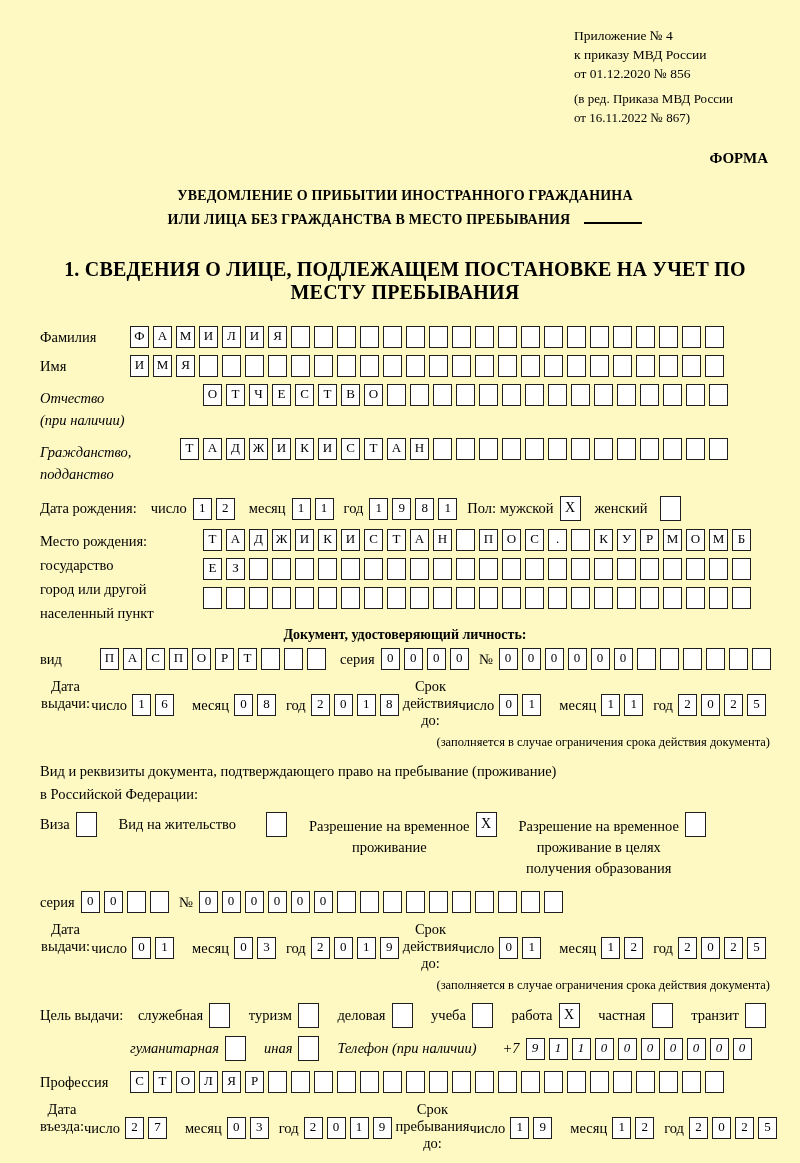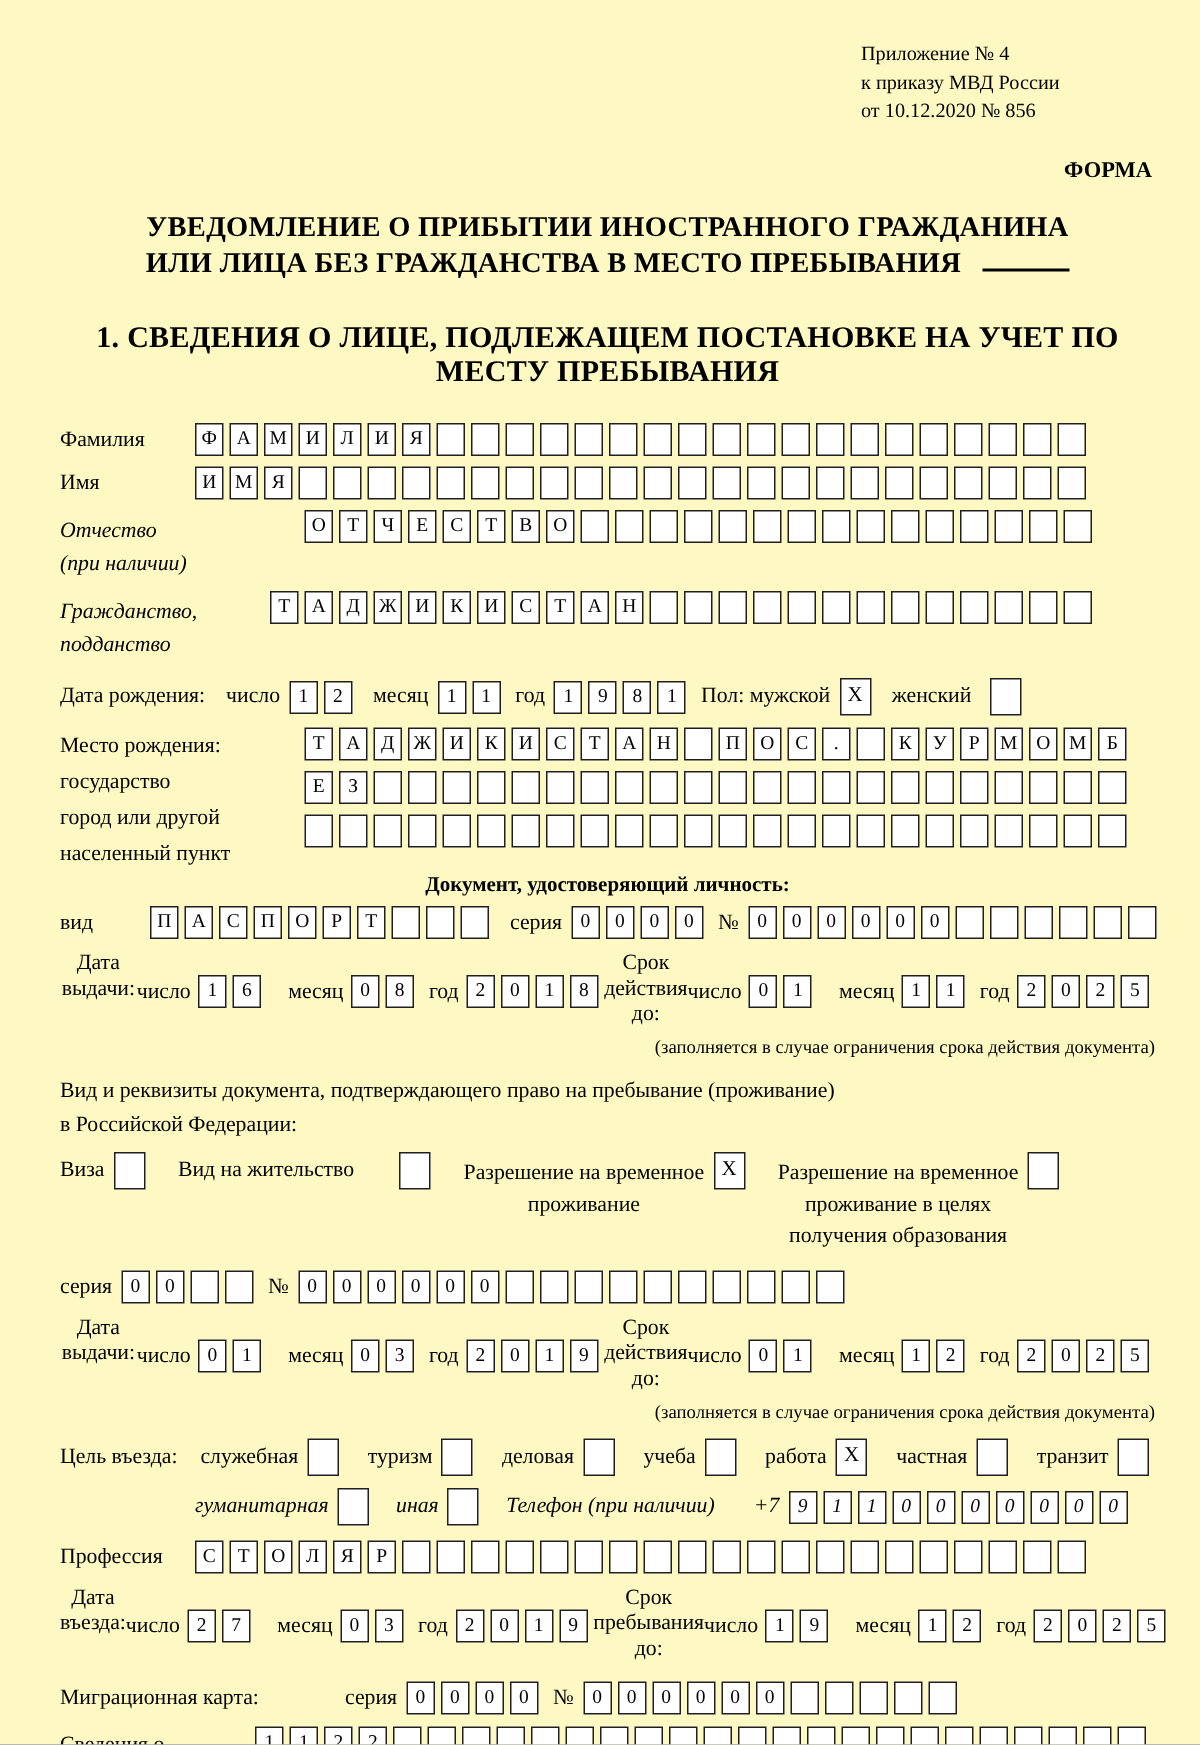--- a/index.html
+++ b/index.html
@@ -7,21 +7,21 @@
     width:800px; height:1163px; margin:0 auto; background:#fef9c3; color:#000;
     font-family:"Liberation Serif", serif; font-size:14.5px;
     padding:26px 30px 18px 40px; box-sizing:border-box; overflow:hidden;
   }
   
   .hdr { display:flex; justify-content:flex-end; }
   .hdr-inner { width:196px; text-align:left; font-size:13.5px; line-height:19px; }
   .hdr-sub { margin-top:6px; font-size:13px; }
   .forma { margin-top:22px; text-align:right; font-weight:bold; font-size:15px; padding-right:2px; }
   
-  .title { text-align:center; font-weight:bold; font-size:19px; margin-top:16px; line-height:24px; letter-spacing:.2px; }
+  .title { text-align:center; font-weight:bold; font-size:14px; margin-top:16px; line-height:24px; letter-spacing:.2px; }
   .blank { display:inline-block; width:58px; border-bottom:2px solid #000; height:14px; margin-left:14px; }
   .sec { text-align:center; font-weight:bold; font-size:20px; margin-top:26px; letter-spacing:.2px; }
   
   .frow { display:flex; align-items:flex-start; margin-top:7px; }
   .lbl { flex:0 0 auto; padding-top:3px; }
   .w90 { width:90px; } .w140 { width:140px; } .w163 { width:163px; } .w60 { width:60px; }
   .lbl2 { line-height:22px;font-style:italic; }
   .cellrow { display:inline-flex; flex:0 0 auto; }
   .cell {
     box-sizing:border-box; display:inline-block; width:19px; height:22px;
@@ -60,21 +60,25 @@
 </style>
 </head>
 <body>
 
 <div class="page">
 
   <div class="hdr">
     <div class="hdr-inner">
       <div>Приложение № 4</div>
       <div>к приказу МВД России</div>
-      <div>от 10.12.2020 № 856</div>
+      <div>от 01.12.2020 № 856</div>
+      <div class="hdr-sub">
+        <div>(в ред. Приказа МВД России</div>
+        <div>от 16.11.2022 № 867)</div>
+      </div>
       <div class="forma">ФОРМА</div>
     </div>
   </div>
 
   <div class="title">
     <div>УВЕДОМЛЕНИЕ О ПРИБЫТИИ ИНОСТРАННОГО ГРАЖДАНИНА</div>
     <div><span>ИЛИ ЛИЦА БЕЗ ГРАЖДАНСТВА В МЕСТО ПРЕБЫВАНИЯ</span><span class="blank"></span></div>
   </div>
 
   <div class="sec">1. СВЕДЕНИЯ О ЛИЦЕ, ПОДЛЕЖАЩЕМ ПОСТАНОВКЕ НА УЧЕТ ПО МЕСТУ ПРЕБЫВАНИЯ</div>
@@ -528,21 +532,21 @@
             <span class="cell">0</span>
             <span class="cell">2</span>
             <span class="cell">5</span>
           </span>
       </div>
     </div>
   </div>
   <div class="note">(заполняется в случае ограничения срока действия документа)</div>
 
   <div class="purpose">
-    <span>Цель въезда:</span>
+    <span>Цель выдачи:</span>
     <div class="opt">
         <span class="opt-lbl">служебная</span>
         <span class="cellrow big">
           <span class="cell"></span>
         </span>
       </div>
     <div class="opt">
         <span class="opt-lbl">туризм</span>
         <span class="cellrow big">
           <span class="cell"></span>

